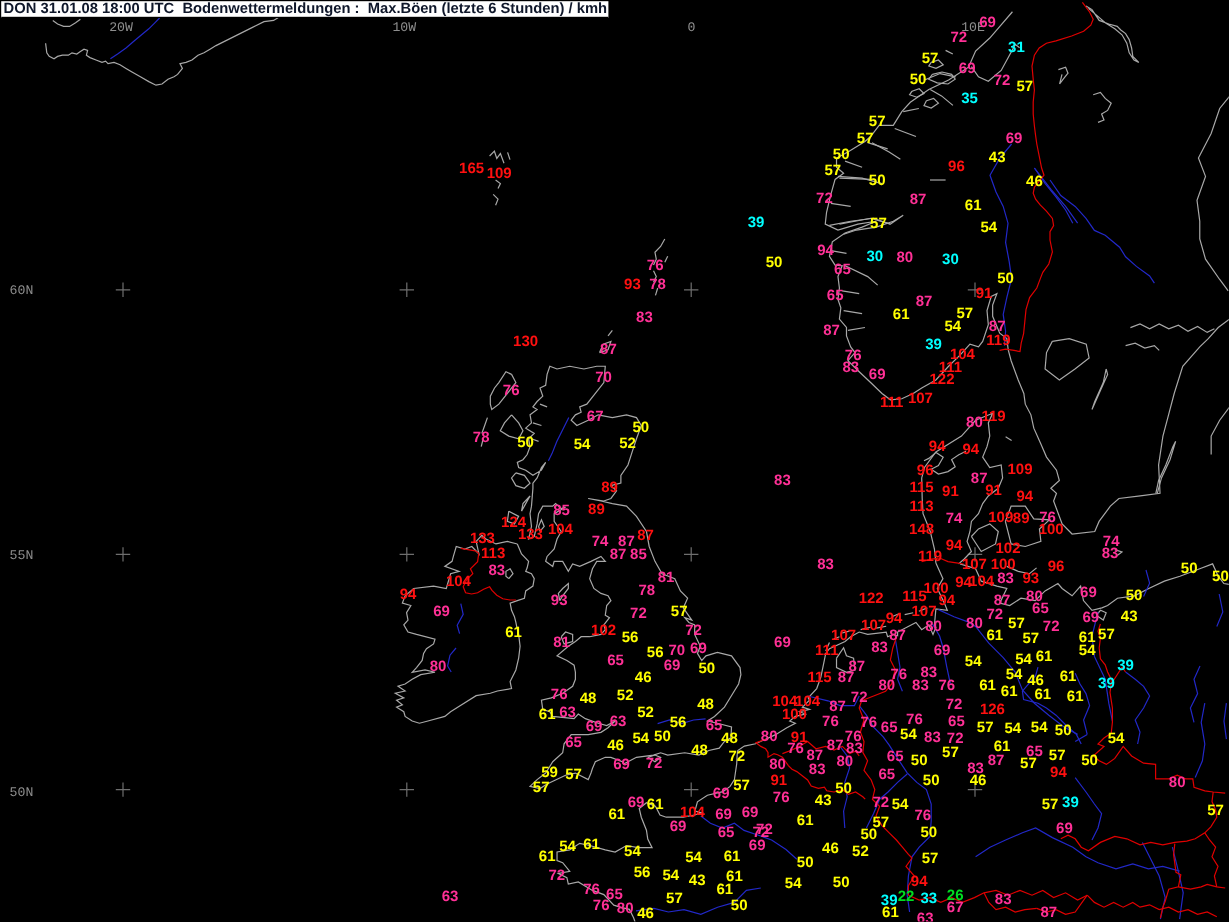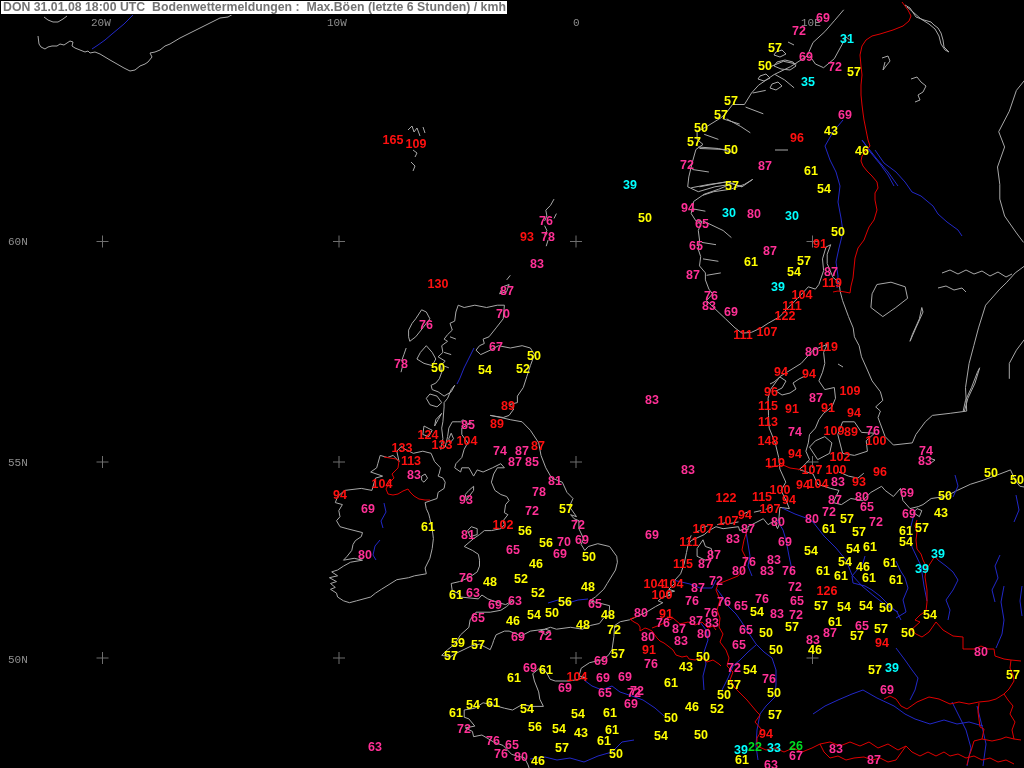--- a/index.html
+++ b/index.html
@@ -1,15 +1,15 @@
 <!DOCTYPE html>
 <html><head><meta charset="utf-8"><style>
 html,body{margin:0;padding:0;background:#000;width:1024px;height:768px;overflow:hidden}
 #map{position:absolute;top:0;left:0;width:1024px;height:768px}
-#hdr{position:absolute;top:1px;left:1px;padding-left:2px;width:504px;height:13px;background:#fff;border-bottom:1px solid #000;color:#737373;font-family:"Liberation Sans",sans-serif;font-weight:bold;font-size:12.3px;line-height:13px;white-space:nowrap;letter-spacing:0px}
+#hdr{position:absolute;top:1px;left:1px;padding-left:2px;width:504px;height:13px;background:#fff;border-bottom:1px solid #000;color:#0f172a;font-family:"Liberation Sans",sans-serif;font-weight:bold;font-size:12.3px;line-height:13px;white-space:nowrap;letter-spacing:0px}
 </style></head><body>
 <svg id="map" width="1024" height="768" viewBox="0 0 1024 768">
 <rect width="1024" height="768" fill="#000"></rect>
 <path d="M96.5,241.5 L108.5,241.5 M102.5,235.5 L102.5,247.5" stroke="#6e6e6e" stroke-width="1" fill="none"></path>
 <path d="M96.5,462 L108.5,462 M102.5,456 L102.5,468" stroke="#6e6e6e" stroke-width="1" fill="none"></path>
 <path d="M96.5,658 L108.5,658 M102.5,652 L102.5,664" stroke="#6e6e6e" stroke-width="1" fill="none"></path>
 <path d="M333,241.5 L345,241.5 M339,235.5 L339,247.5" stroke="#6e6e6e" stroke-width="1" fill="none"></path>
 <path d="M333,462 L345,462 M339,456 L339,468" stroke="#6e6e6e" stroke-width="1" fill="none"></path>
 <path d="M333,658 L345,658 M339,652 L339,664" stroke="#6e6e6e" stroke-width="1" fill="none"></path>
 <path d="M570,241.5 L582,241.5 M576,235.5 L576,247.5" stroke="#6e6e6e" stroke-width="1" fill="none"></path>

